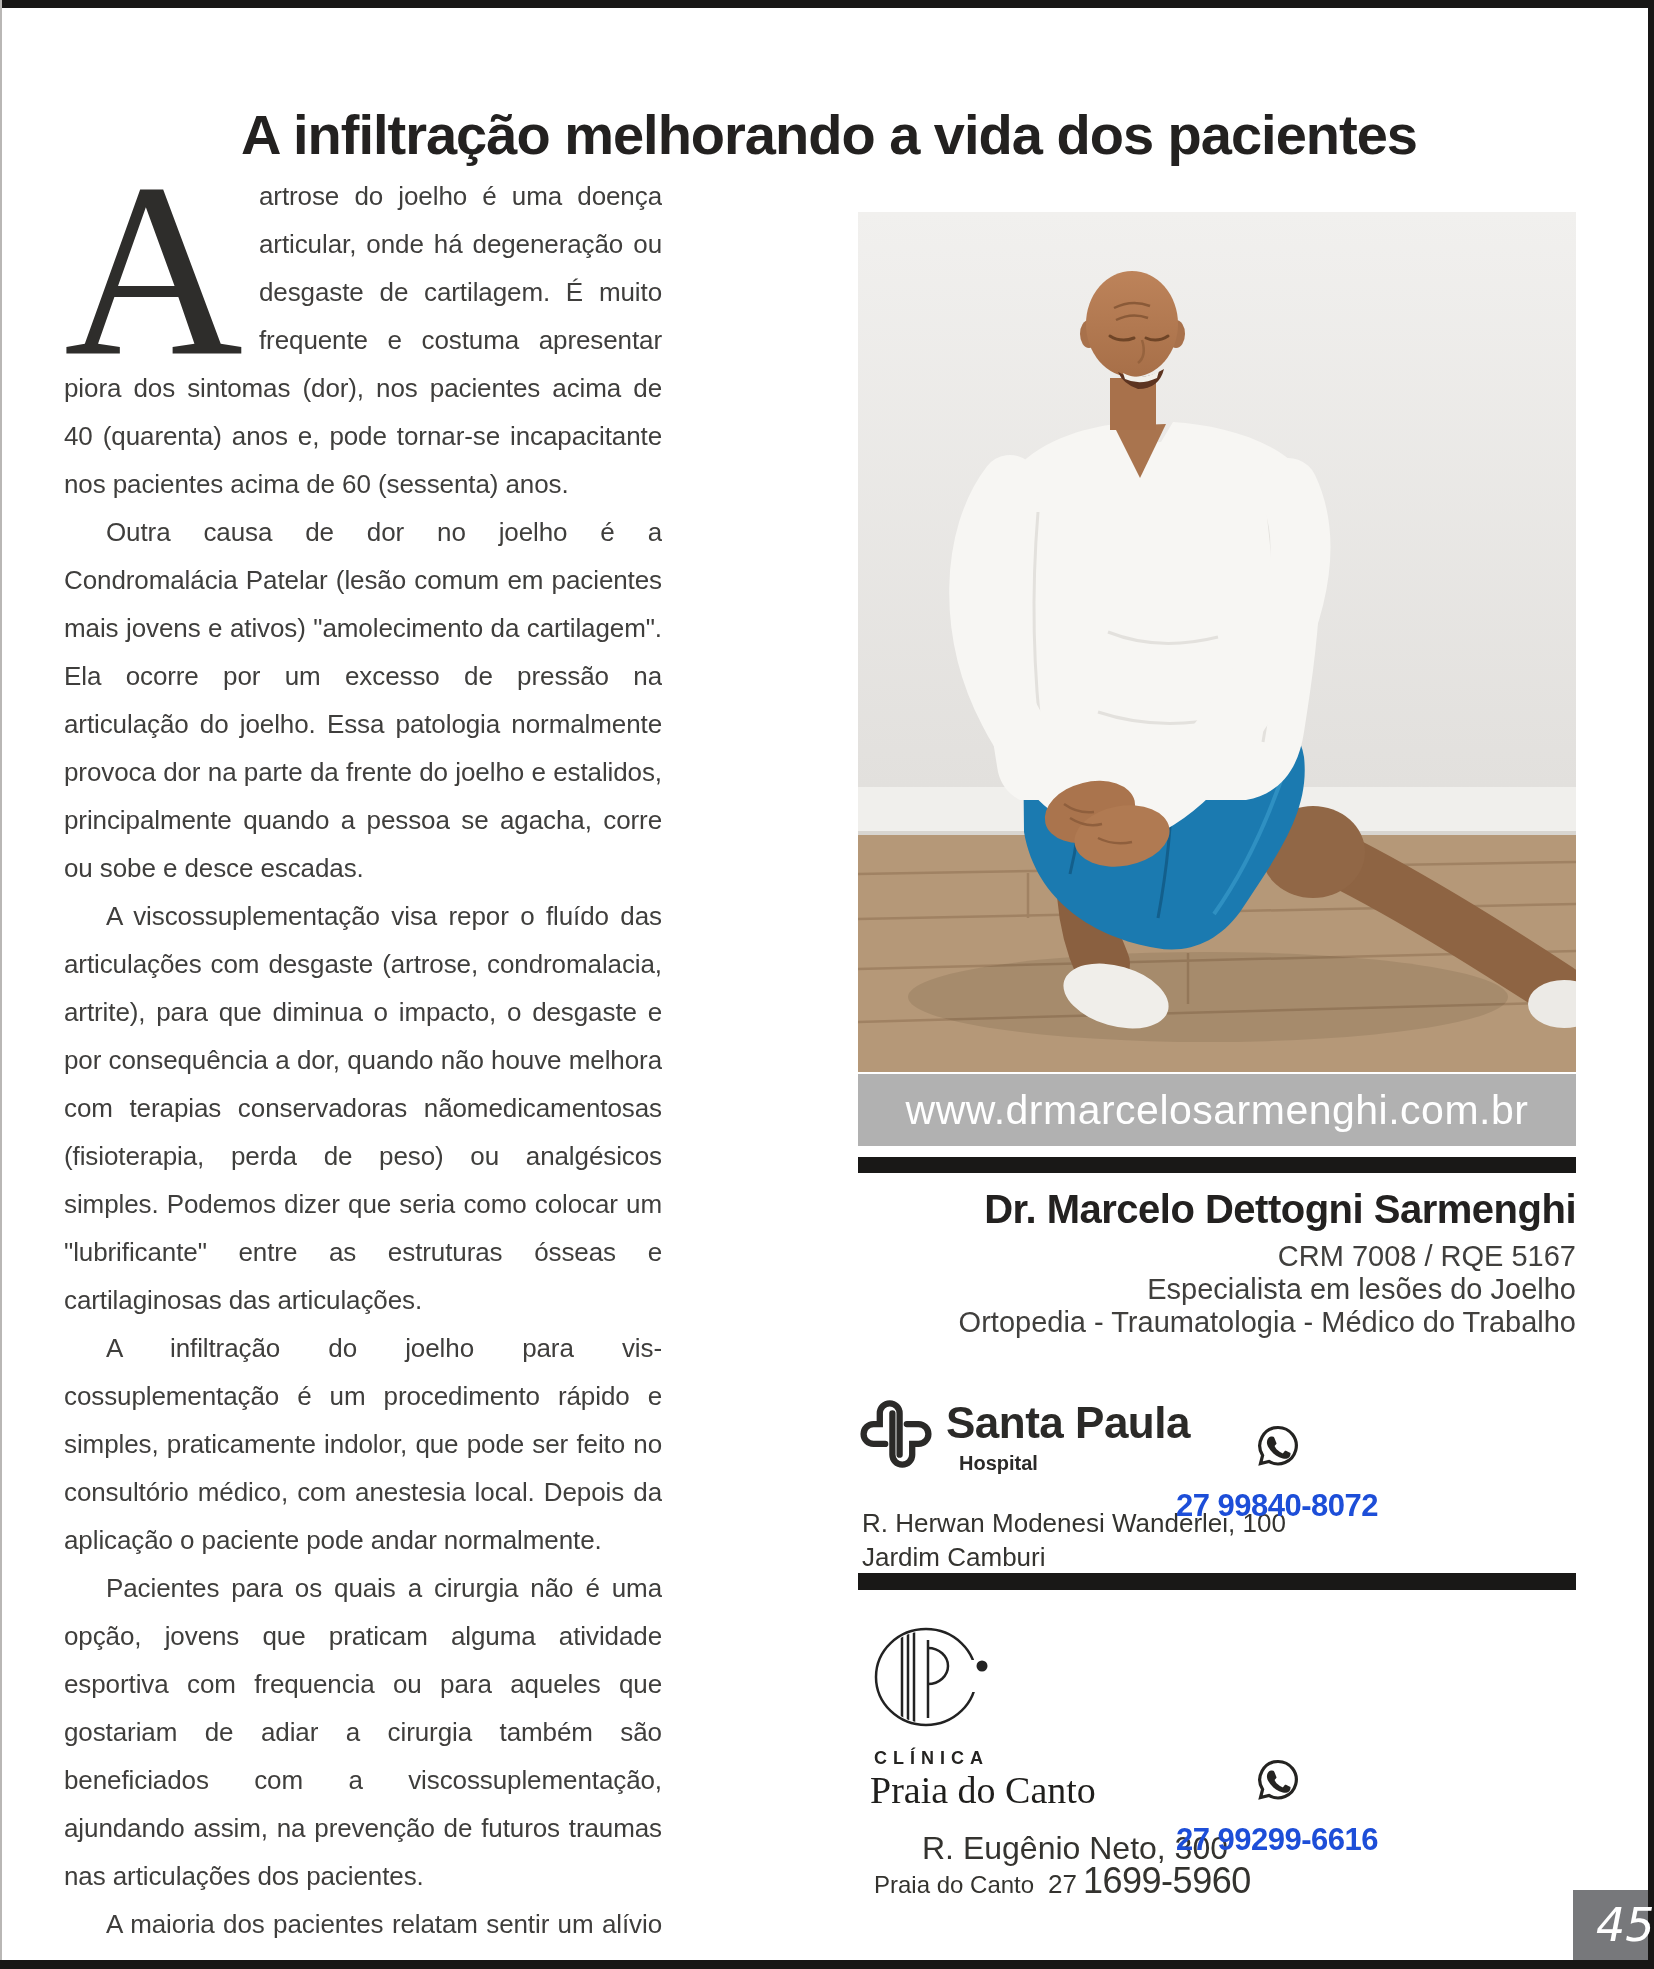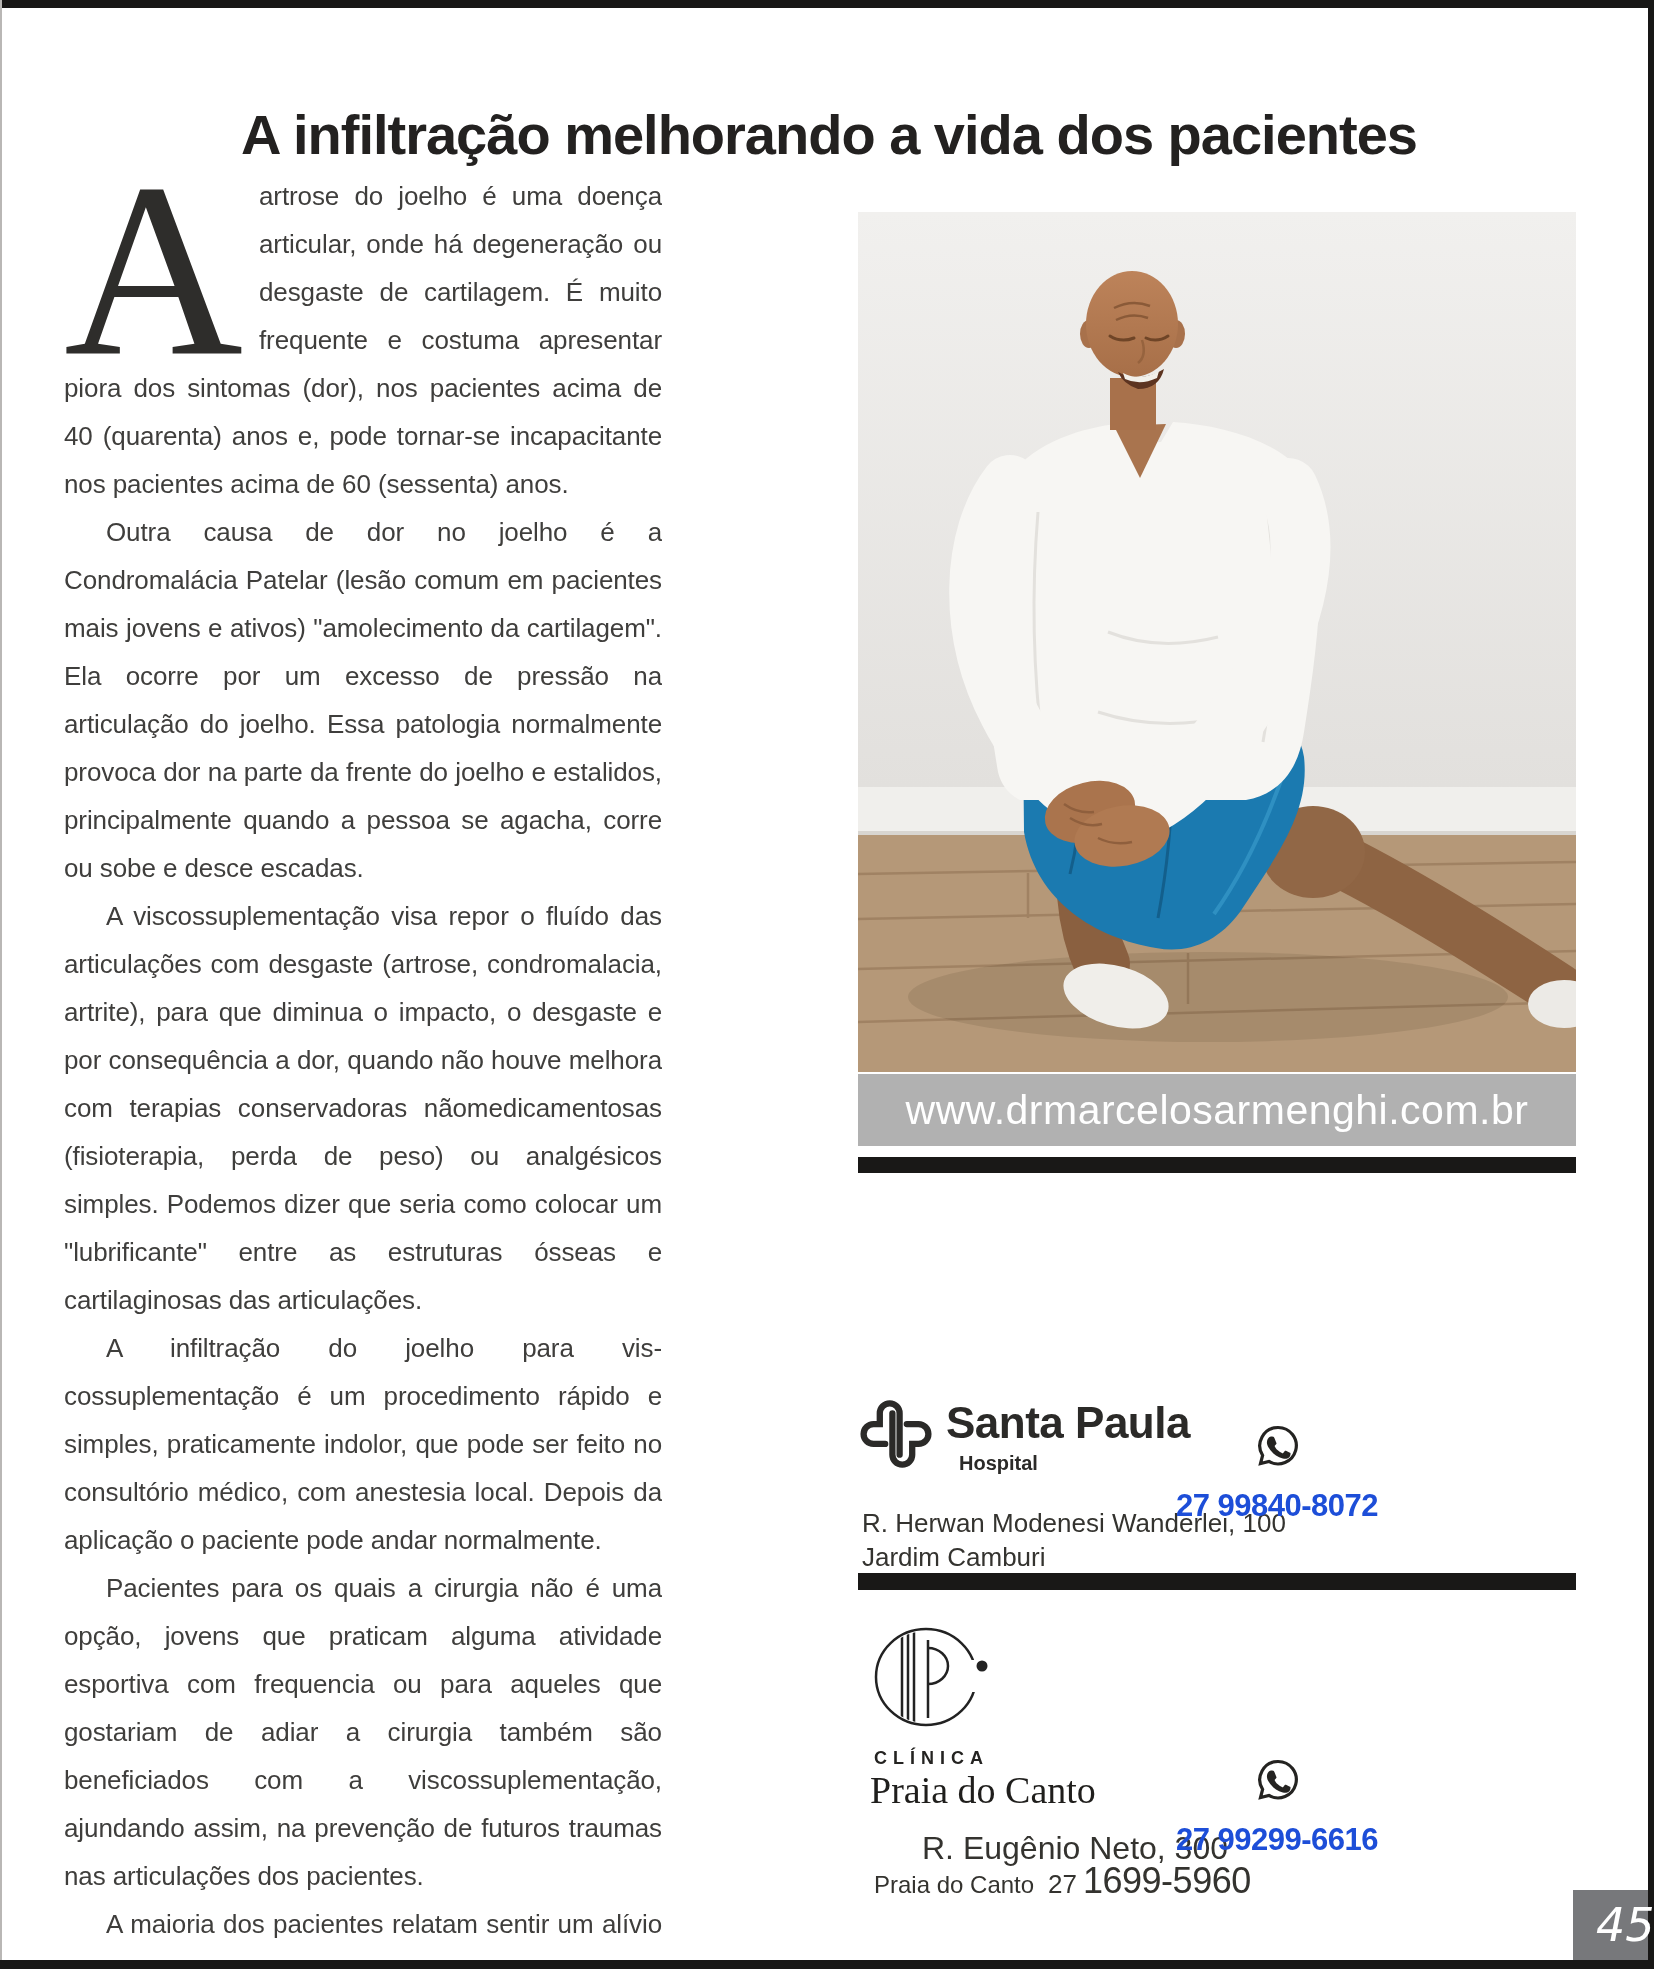--- a/index.html
+++ b/index.html
@@ -163,20 +163,26 @@
       </g>
       <path d="M284 128 Q289 144 280 151" stroke="#96633e" stroke-width="2.5" fill="none"></path>
       <path d="M260 160 Q282 172 306 157 Q301 177 280 177 Q265 172 260 160 Z" fill="#5d3421"></path>
       <path d="M265 161 Q282 170 301 159 L299 166 Q282 174 267 167 Z" fill="#f2efe9"></path>
     </svg>
   </div>
 
   <div id="url-banner">www.drmarcelosarmenghi.com.br</div>
   <div id="bar1" class="black-bar"></div>
 
+  <div id="doctor">
+    <div class="name">Dr. Marcelo Dettogni Sarmenghi</div>
+    <div class="sub">CRM 7008 /  RQE 5167</div>
+    <div class="sub">Especialista em lesões do Joelho</div>
+    <div class="sub">Ortopedia - Traumatologia - Médico do Trabalho</div>
+  </div>
 
   <div id="santa-logo">
     <svg width="72" height="80" viewBox="0 0 80 86">
       <g stroke="#2b2a28" stroke-width="7" fill="none" stroke-linecap="round">
         <path d="M44 66 V20 a11 11 0 0 0 -22 0 v12 H15 a11 11 0 0 0 0 22 h13"></path>
         <path d="M36 20 v46 a11 11 0 0 0 22 0 V54 h7 a11 11 0 0 0 0 -22 H52"></path>
       </g>
     </svg>
   </div>
   <div id="santa-text">

